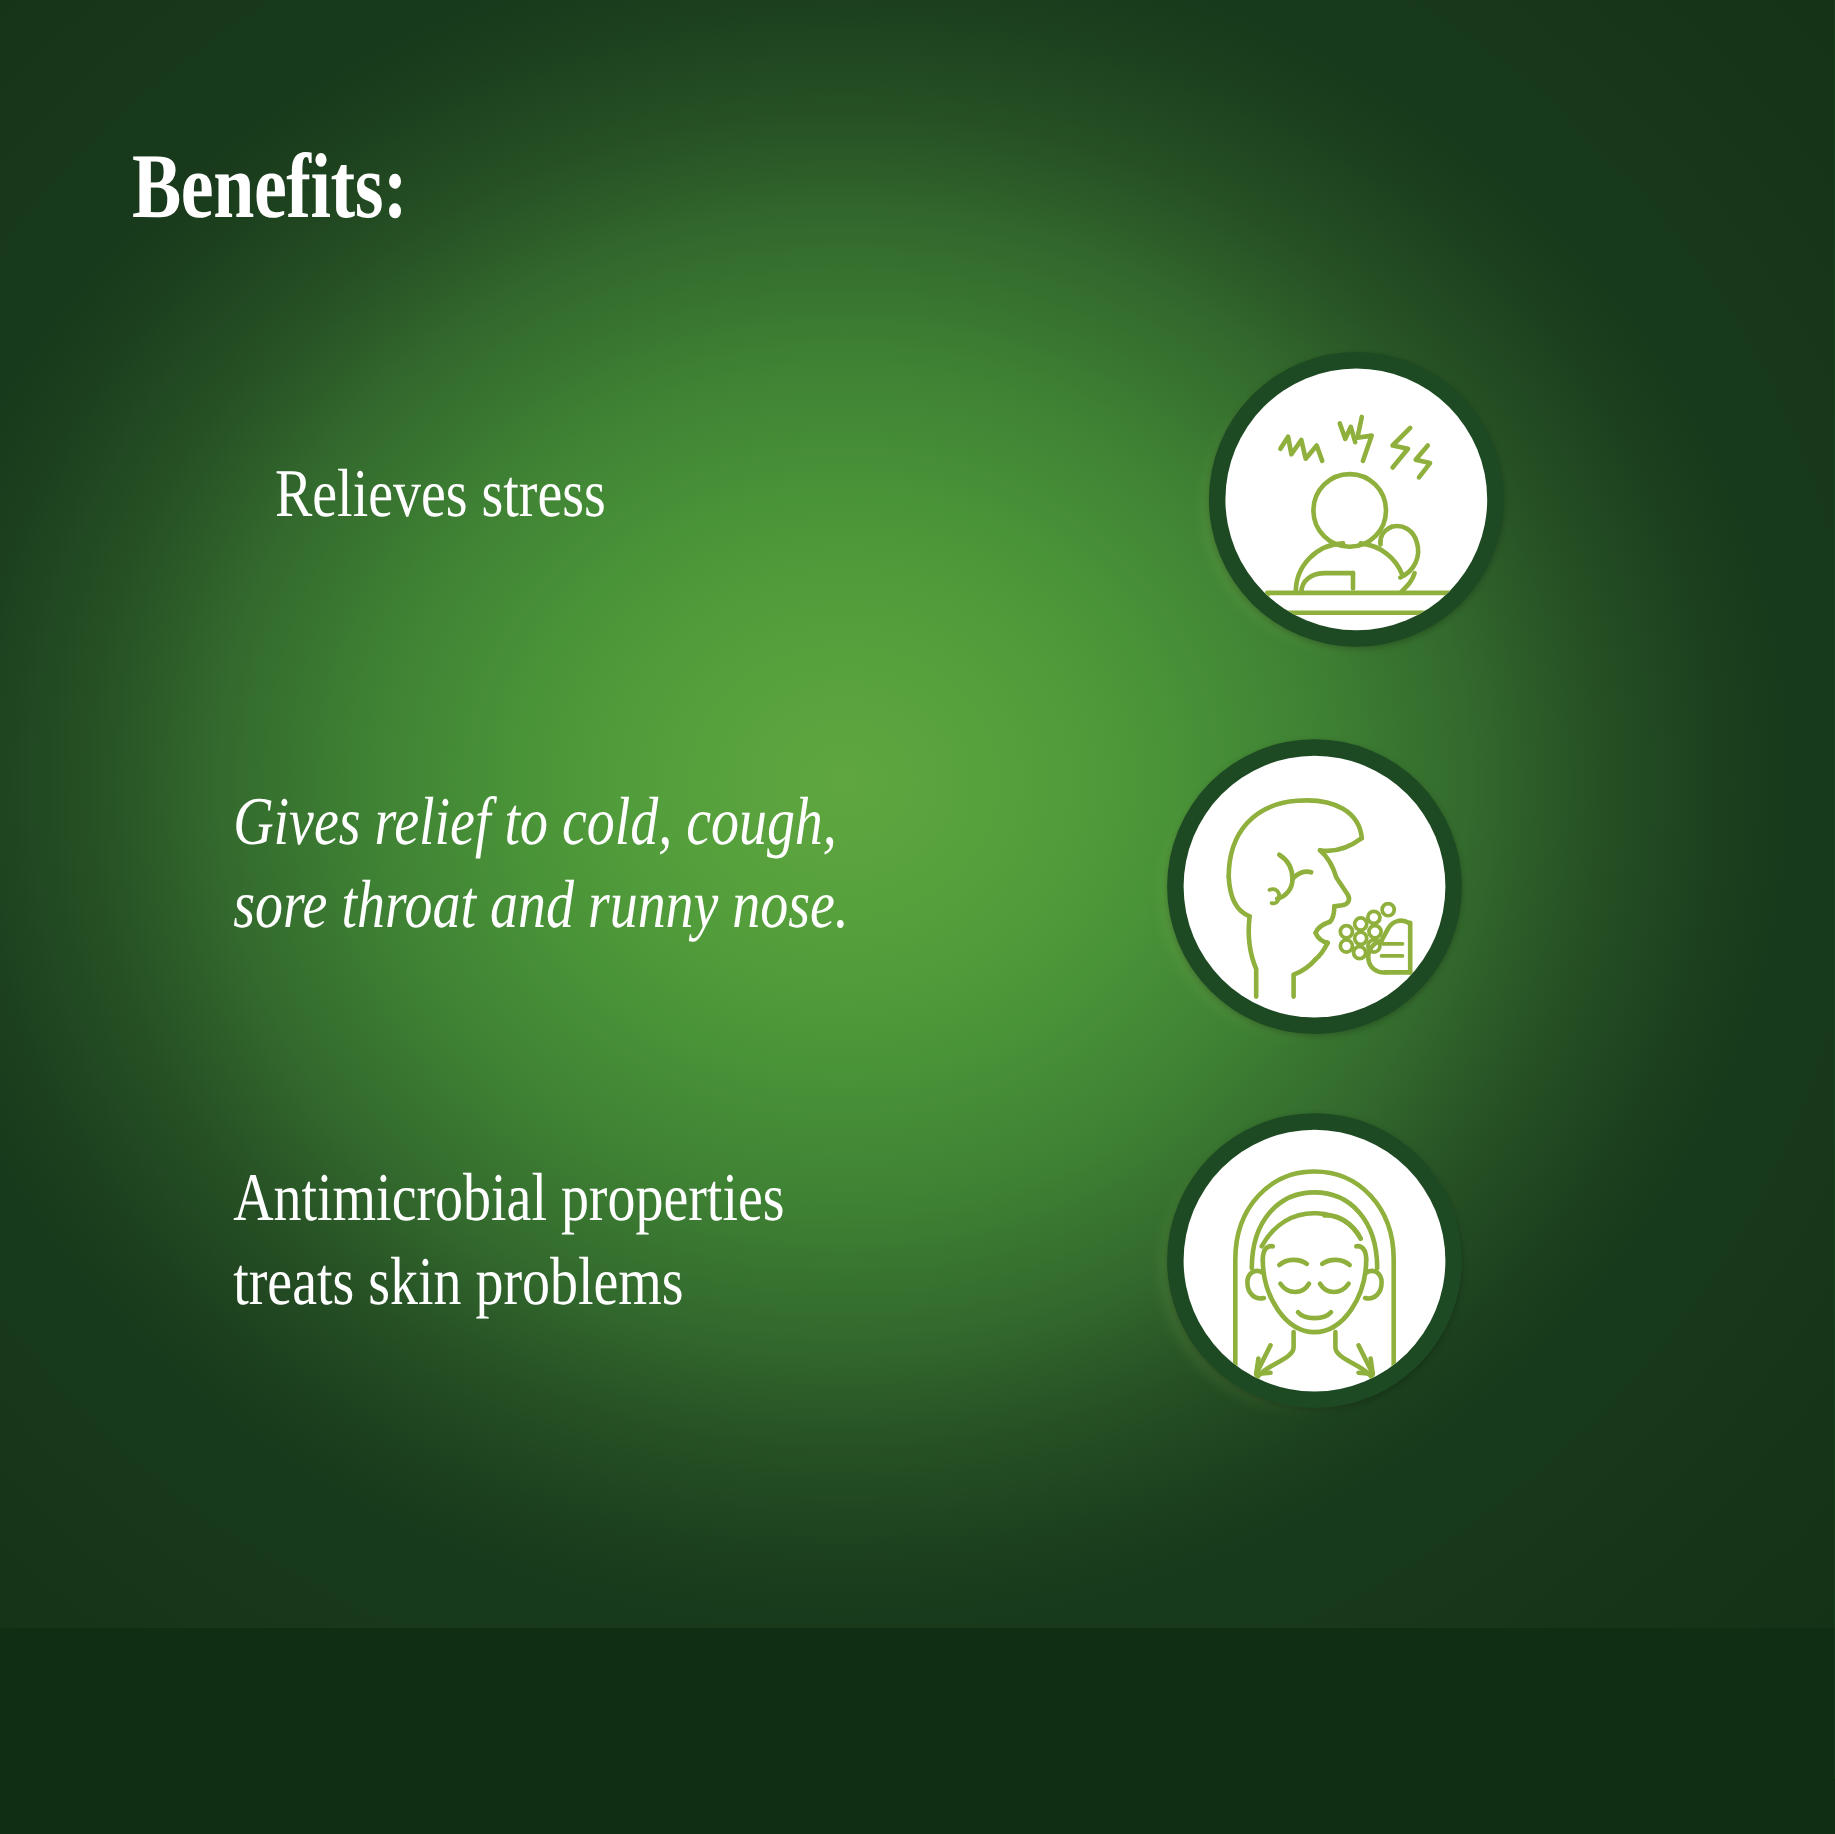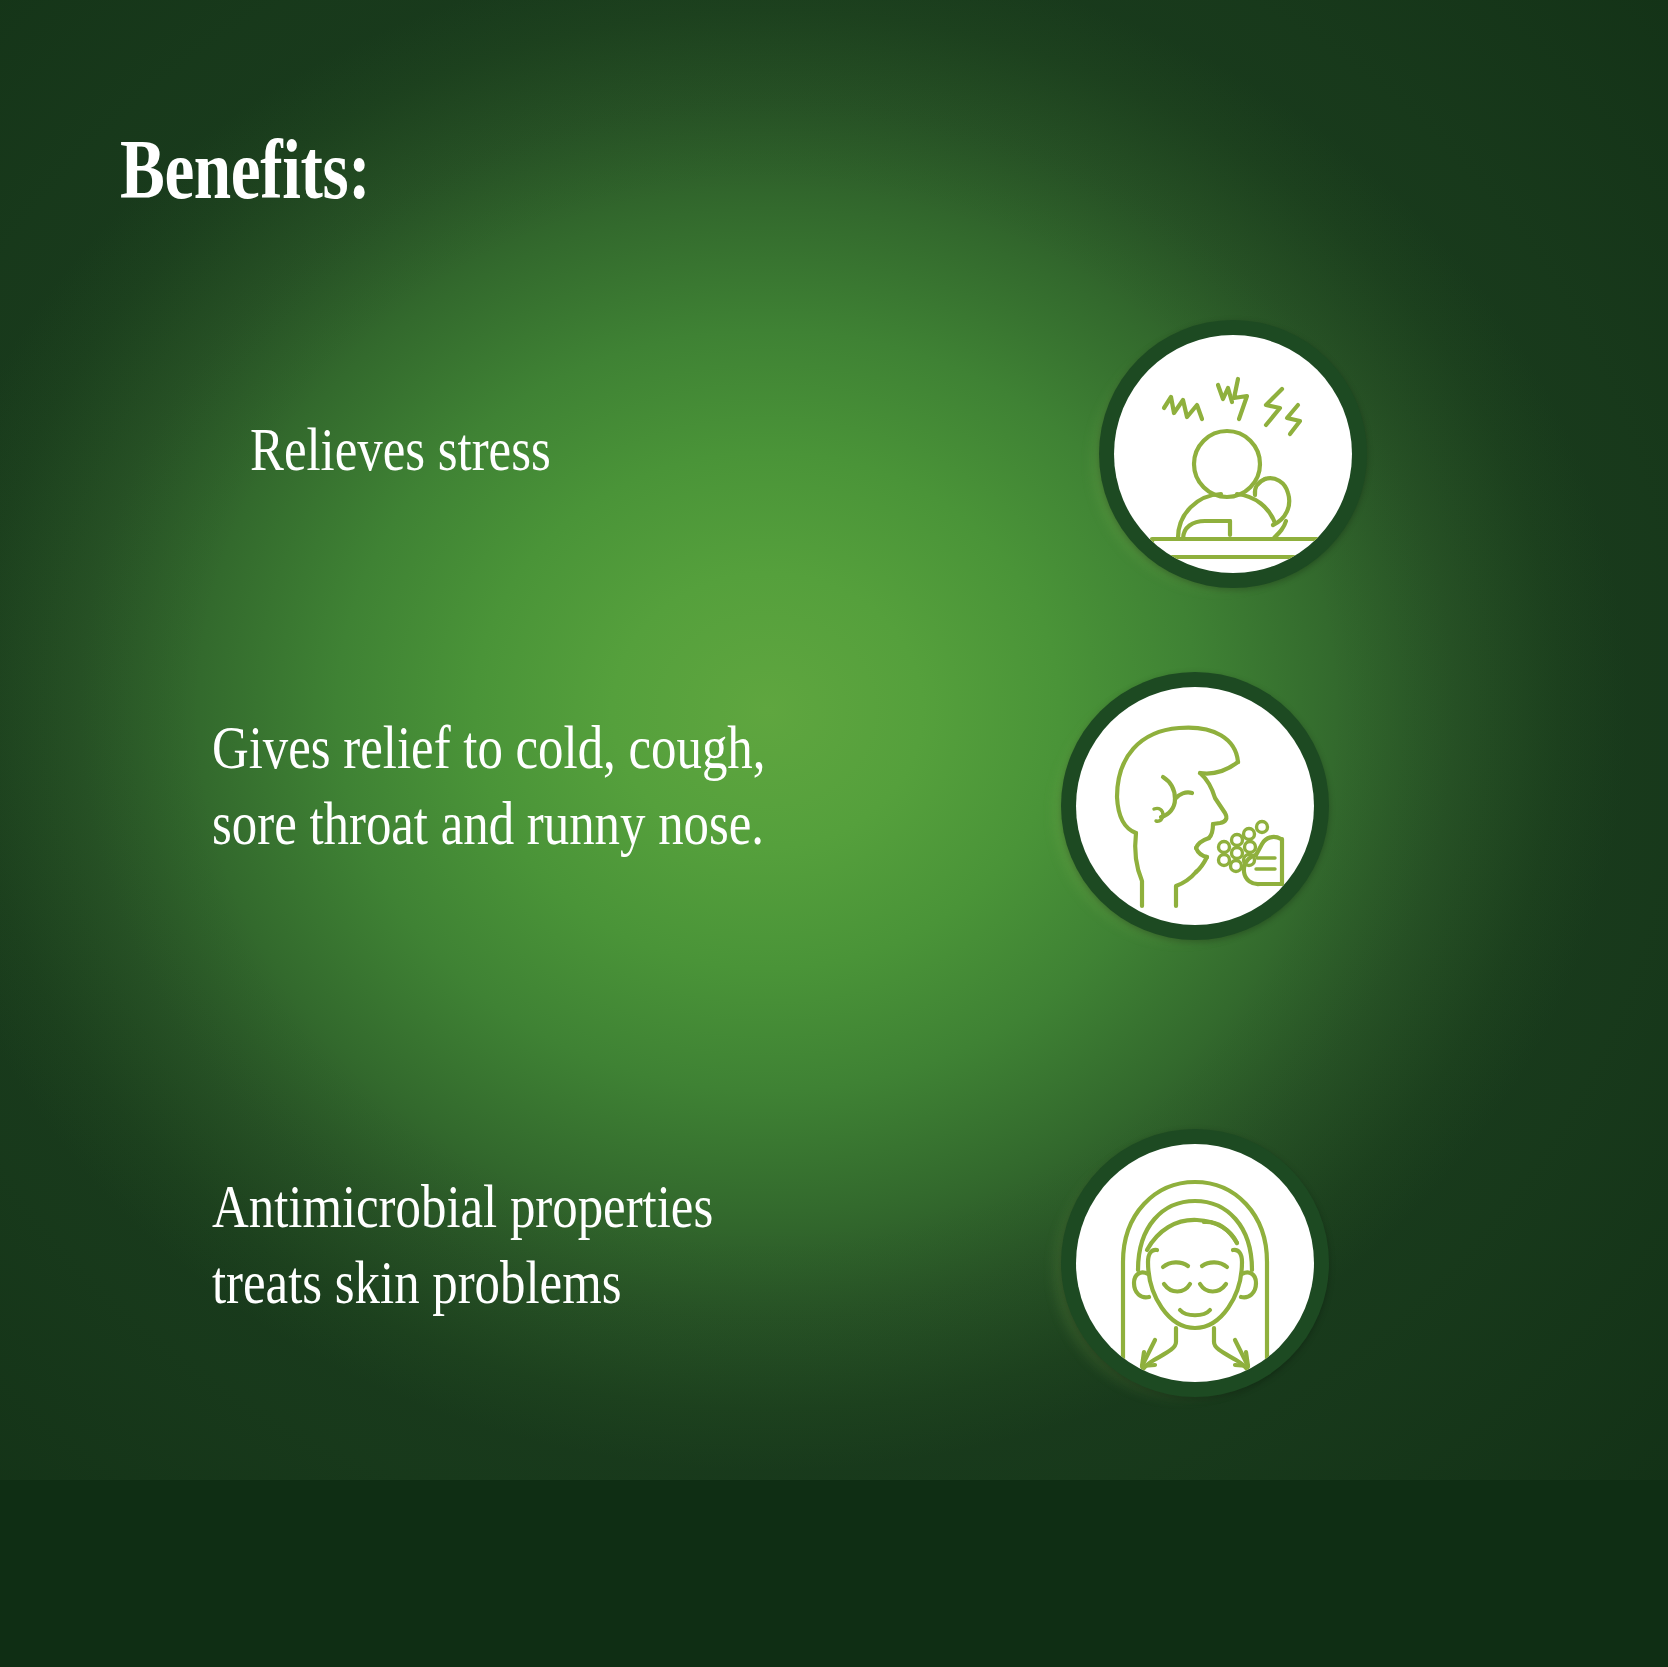--- a/index.html
+++ b/index.html
@@ -43,22 +43,22 @@
 
   
   .benefit-row {
     position: absolute;
     left: 0;
     width: 1668px;
     display: flex;
     align-items: center;
   }
   #row-0 { top: 330px; height: 240px; margin-left: 38px; }
-  #row-1 { top: 680px; height: 250px; }
-  #row-2 { top: 1129px; height: 250px; }
+  #row-1 { top: 680px; height: 250px; font-style: italic; }
+  #row-2 { top: 1012px; height: 250px; }
 
   .benefit-text {
     position: absolute;
     left: 212px;
     color: #ffffff;
     font-size: 62px;
     line-height: 1.22;
     font-weight: 400;
     letter-spacing: 0px;
     transform: scaleX(0.82);

